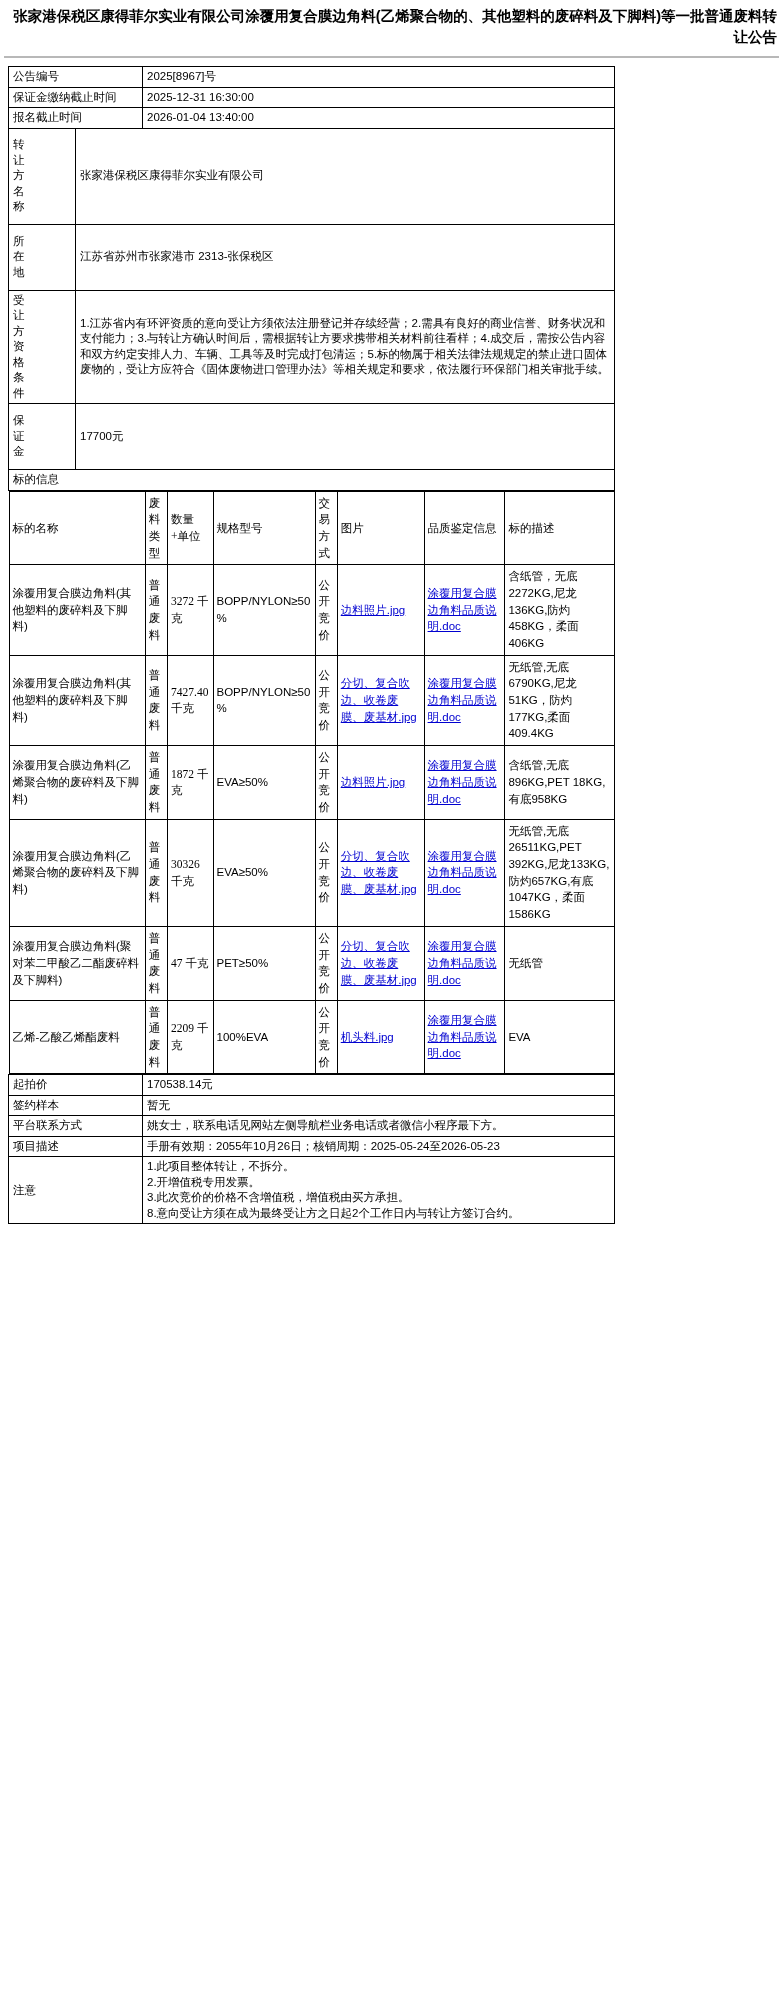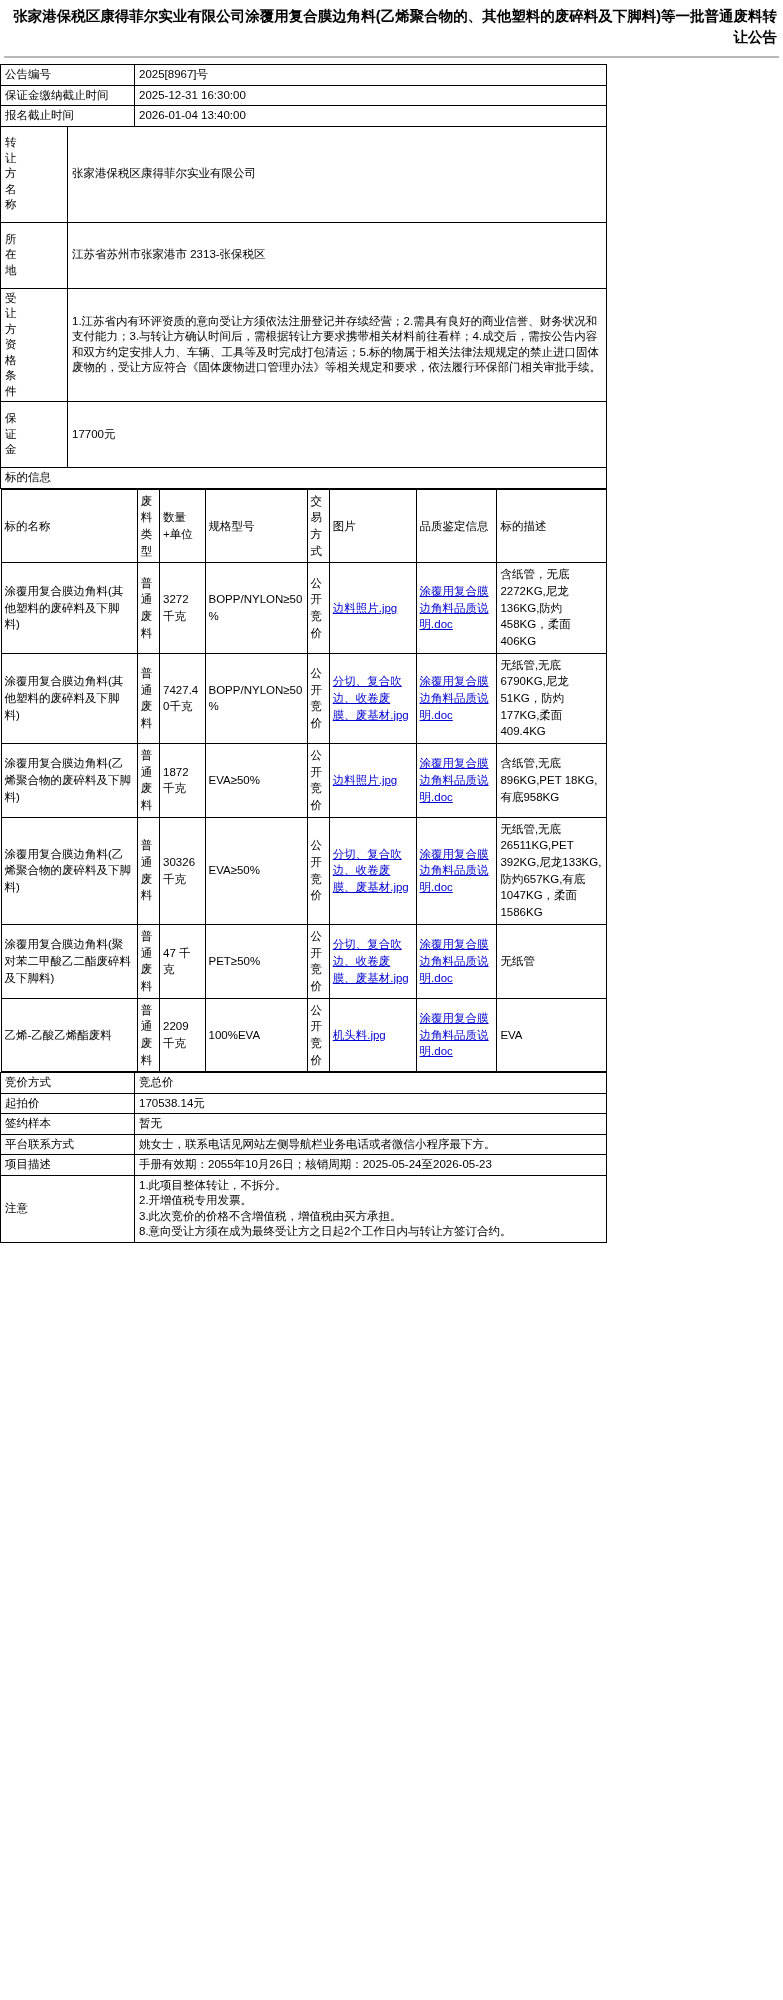--- a/index.html
+++ b/index.html
@@ -28,21 +28,21 @@
     font-family: "Liberation Sans", "DejaVu Sans", sans-serif;
   }
   .rule {
     border-top: 2px solid #b8b8b8;
     margin: 0 4px 6px 4px;
     height: 0;
   }
   table.main {
     border-collapse: collapse;
     width: 607px;
-    margin: 0;
+    margin: 8px;
     table-layout: fixed;
   }
   table.main td, table.main th {
     border: 1px solid #000000;
     padding: 2px 4px;
     vertical-align: middle;
     font-size: 11.5px;
     line-height: 1.35;
     font-weight: normal;
     text-align: left;
@@ -107,21 +107,21 @@
     color: #0000d0;
     text-decoration: underline;
     cursor: pointer;
     word-break: break-all;
   }
   .bold-val { font-weight: bold; }
   .notes-cell { padding: 4px 4px; line-height: 1.75; }
   .notes-cell div { margin: 0; }
   .c-name { width: 135px; }
   .c-type { width: 23px; }
-  .c-qty  { width: 45px; }
+  .c-qty  { width: 45px; font-family: Liberation Serif, serif; }
   .c-spec { width: 101px; }
   .c-trade{ width: 23px; }
   .c-img  { width: 86px; }
   .c-qual { width: 80px; }
   .c-desc { width: 108px; }
   .foot-label { width: 134px; }
 </style>
 </head>
 <body>
 
@@ -332,24 +332,20 @@
                   <td class="c-img"><span class="link">机头料.jpg</span></td>
                   <td class="c-qual"><span class="link">涂覆用复合膜边角料品质说明.doc</span></td>
                   <td class="c-desc">EVA</td>
                 </tr>
               </tbody>
           </table>
         </td>
       </tr>
 
       <tr>
-        <td class="foot-label" colspan="2">竞价方式</td>
-        <td class="value-h">竞总价</td>
-      </tr>
-      <tr>
         <td class="foot-label" colspan="2">起拍价</td>
         <td class="value-h bold-val">170538.14元</td>
       </tr>
       <tr>
         <td class="foot-label" colspan="2">签约样本</td>
         <td class="value-h">暂无</td>
       </tr>
       <tr>
         <td class="foot-label" colspan="2">平台联系方式</td>
         <td class="value-h">姚女士，联系电话见网站左侧导航栏业务电话或者微信小程序最下方。</td>

